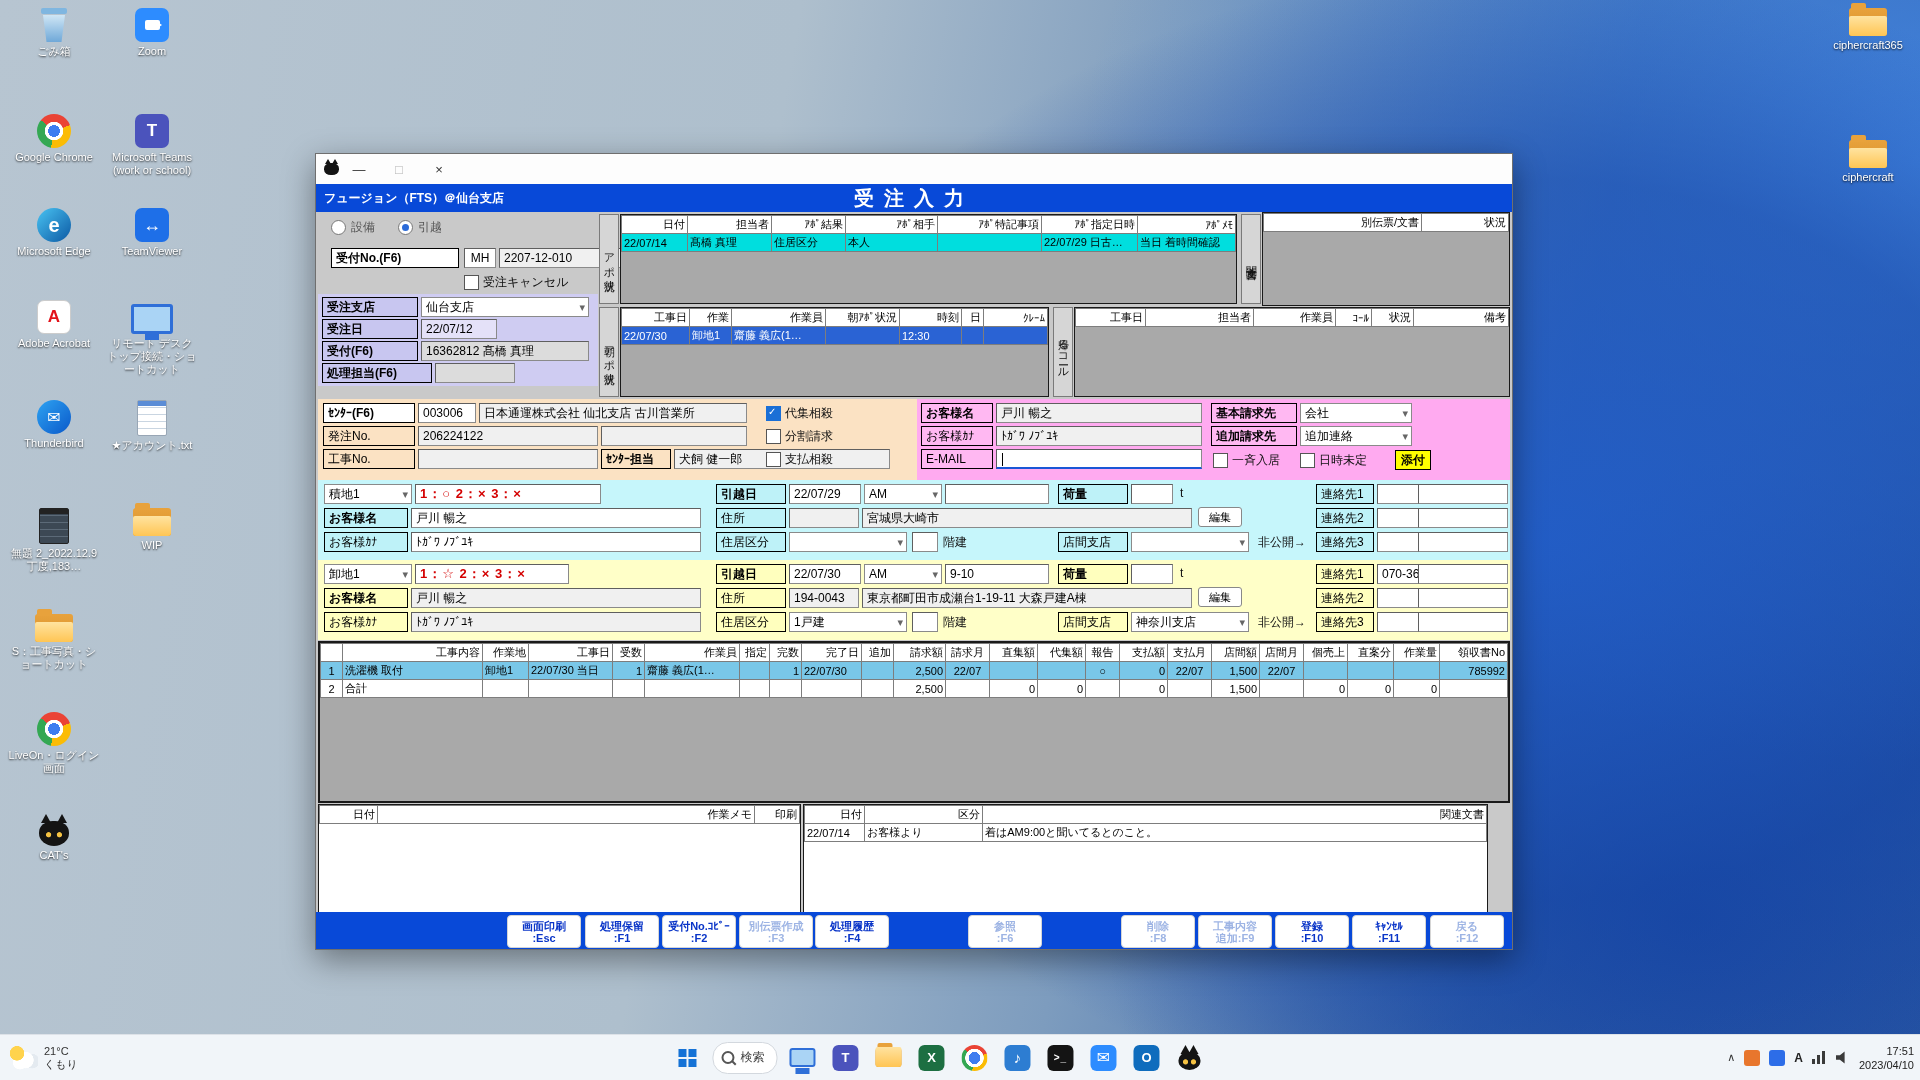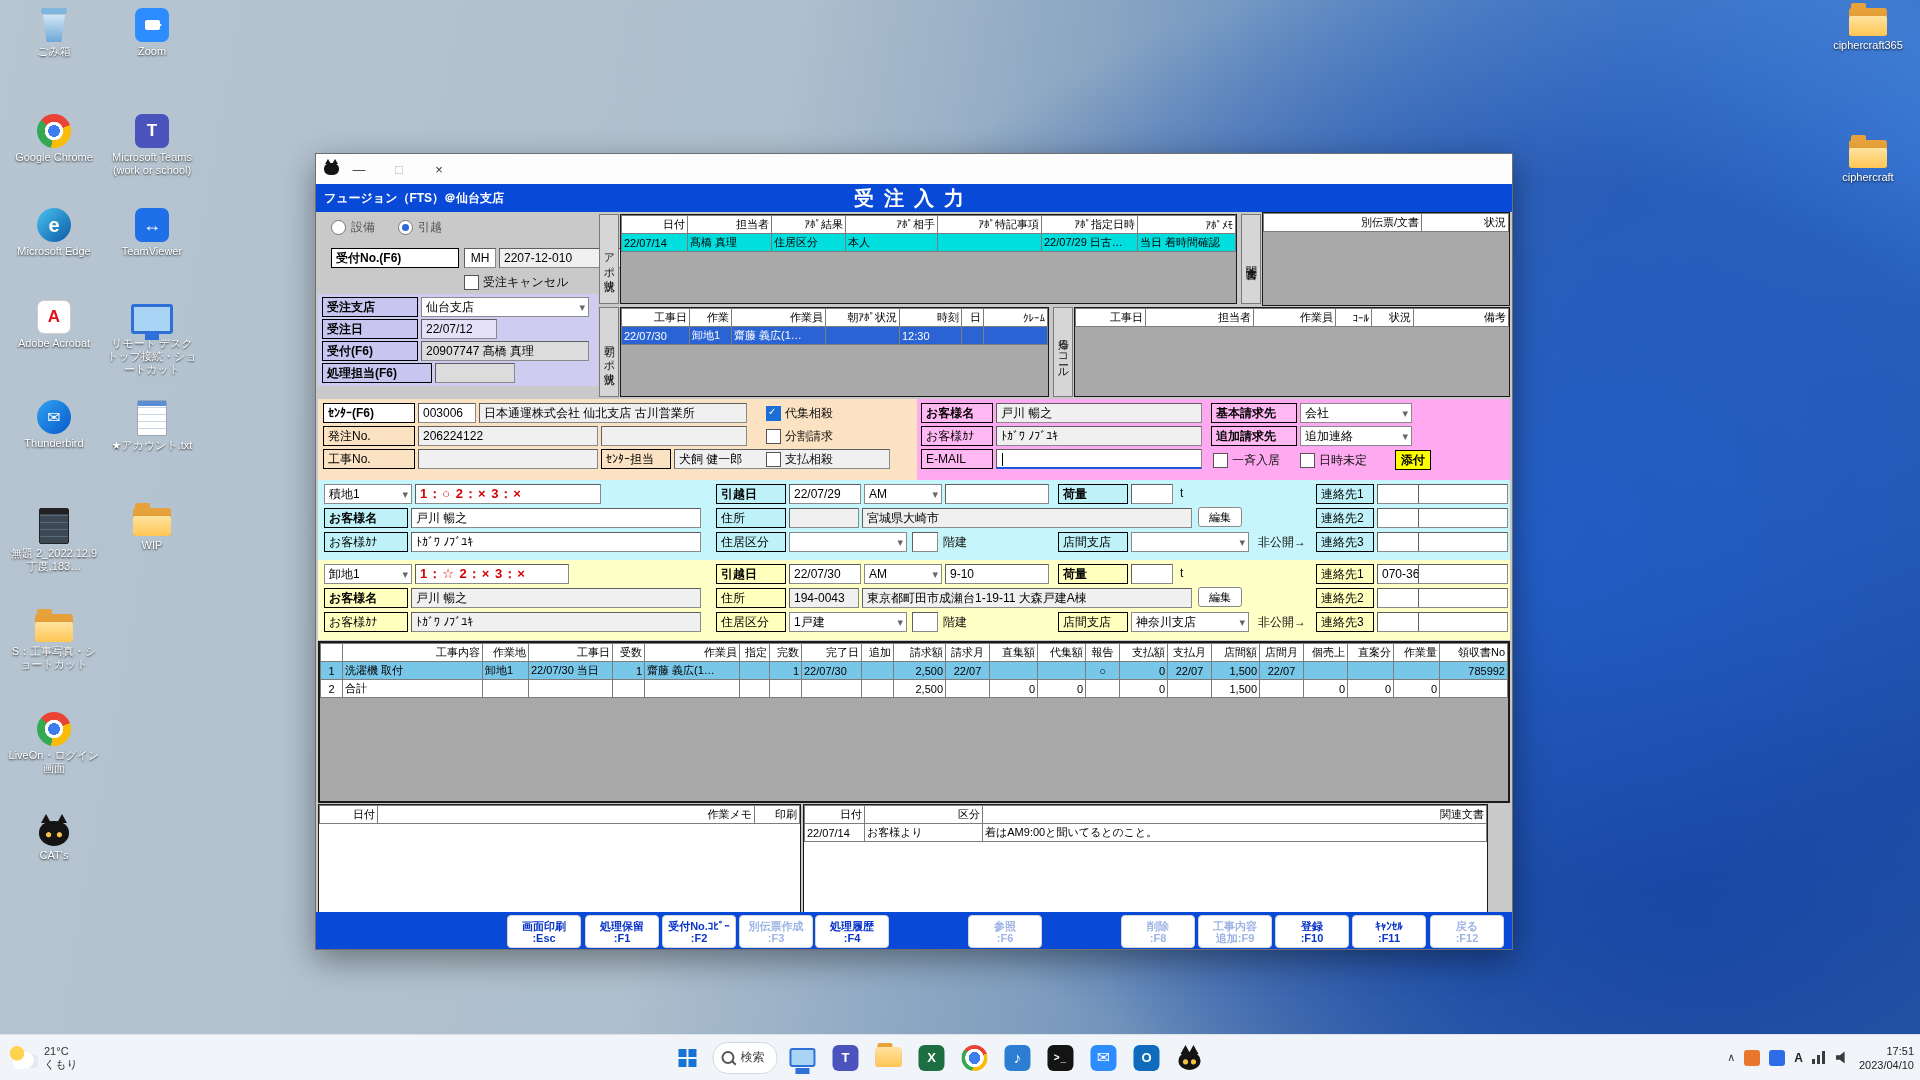--- a/index.html
+++ b/index.html
@@ -237,21 +237,21 @@
         <span class="cb"></span>
         <span>受注キャンセル</span>
       </div>
 
       <div class="strip" style="left:2px;top:82px;width:280px;height:92px;background:#cfccf2">
         <div class="lab" style="left:4px;top:3px;width:96px;background:#c8c6f0">受注支店</div>
         <div class="dd" style="left:103px;top:3px;width:168px">仙台支店</div>
         <div class="lab" style="left:4px;top:25px;width:96px;background:#c8c6f0">受注日</div>
         <div class="fld" style="left:103px;top:25px;width:76px;background:#e4e1f8">22/07/12</div>
         <div class="lab" style="left:4px;top:47px;width:96px;background:#c8c6f0">受付(F6)</div>
-        <div class="fld gray" style="left:103px;top:47px;width:168px">20907747 髙橋 真理</div>
+        <div class="fld gray" style="left:103px;top:47px;width:168px">16362812 髙橋 真理</div>
         <div class="lab" style="left:4px;top:69px;width:110px;background:#c8c6f0">処理担当(F6)</div>
         <div class="fld gray" style="left:117px;top:69px;width:80px"></div>
       </div>
 
       <div class="vtab" style="left:283px;top:2px;height:90px">アポ状況</div>
       <div class="panel" style="left:304px;top:2px;width:617px;height:90px">
         <table class="apotab">
           <colgroup>
               <col style="width:66px">
               <col style="width:84px">
@@ -361,21 +361,21 @@
 
       <div class="strip" style="left:2px;top:187px;width:599px;height:81px;background:#fbe2c3">
         <div class="lab" style="left:5px;top:4px;width:92px">ｾﾝﾀｰ(F6)</div>
         <div class="fld white" style="left:100px;top:4px;width:58px">003006</div>
         <div class="fld" style="left:161px;top:4px;width:268px">日本通運株式会社 仙北支店 古川営業所</div>
         <div class="lab" style="left:5px;top:27px;width:92px;background:#fbe2c3;font-weight:normal">発注No.</div>
         <div class="fld" style="left:100px;top:27px;width:180px">206224122</div>
         <div class="fld" style="left:283px;top:27px;width:146px"></div>
         <div class="lab" style="left:5px;top:50px;width:92px;background:#fbe2c3;font-weight:normal">工事No.</div>
         <div class="fld" style="left:100px;top:50px;width:180px"></div>
-        <div class="lab" style="left:283px;top:50px;width:70px;background:#fbe2c3;font-weight:normal">ｾﾝﾀｰ担当</div>
+        <div class="lab" style="left:283px;top:50px;width:70px;background:#fbe2c3;font-weight:bold">ｾﾝﾀｰ担当</div>
         <div class="fld" style="left:356px;top:50px;width:216px">犬飼 健一郎</div>
         <div class="ck" style="left:448px;top:6px">
           <span class="cb on"></span>
           <span>代集相殺</span>
         </div>
         <div class="ck" style="left:448px;top:29px">
           <span class="cb"></span>
           <span>分割請求</span>
         </div>
         <div class="ck" style="left:448px;top:52px">

